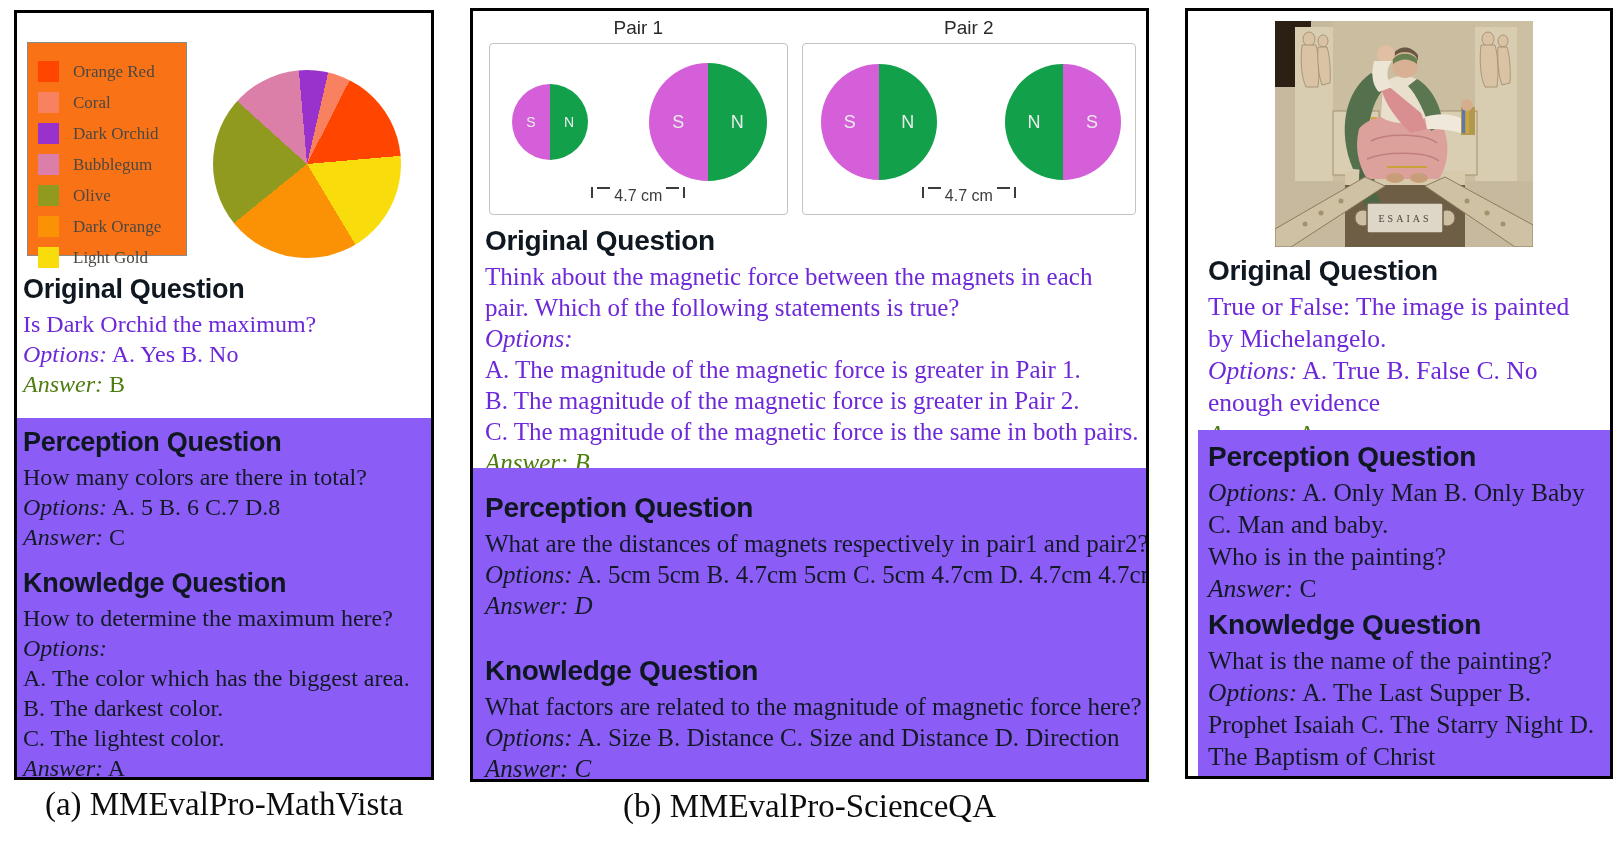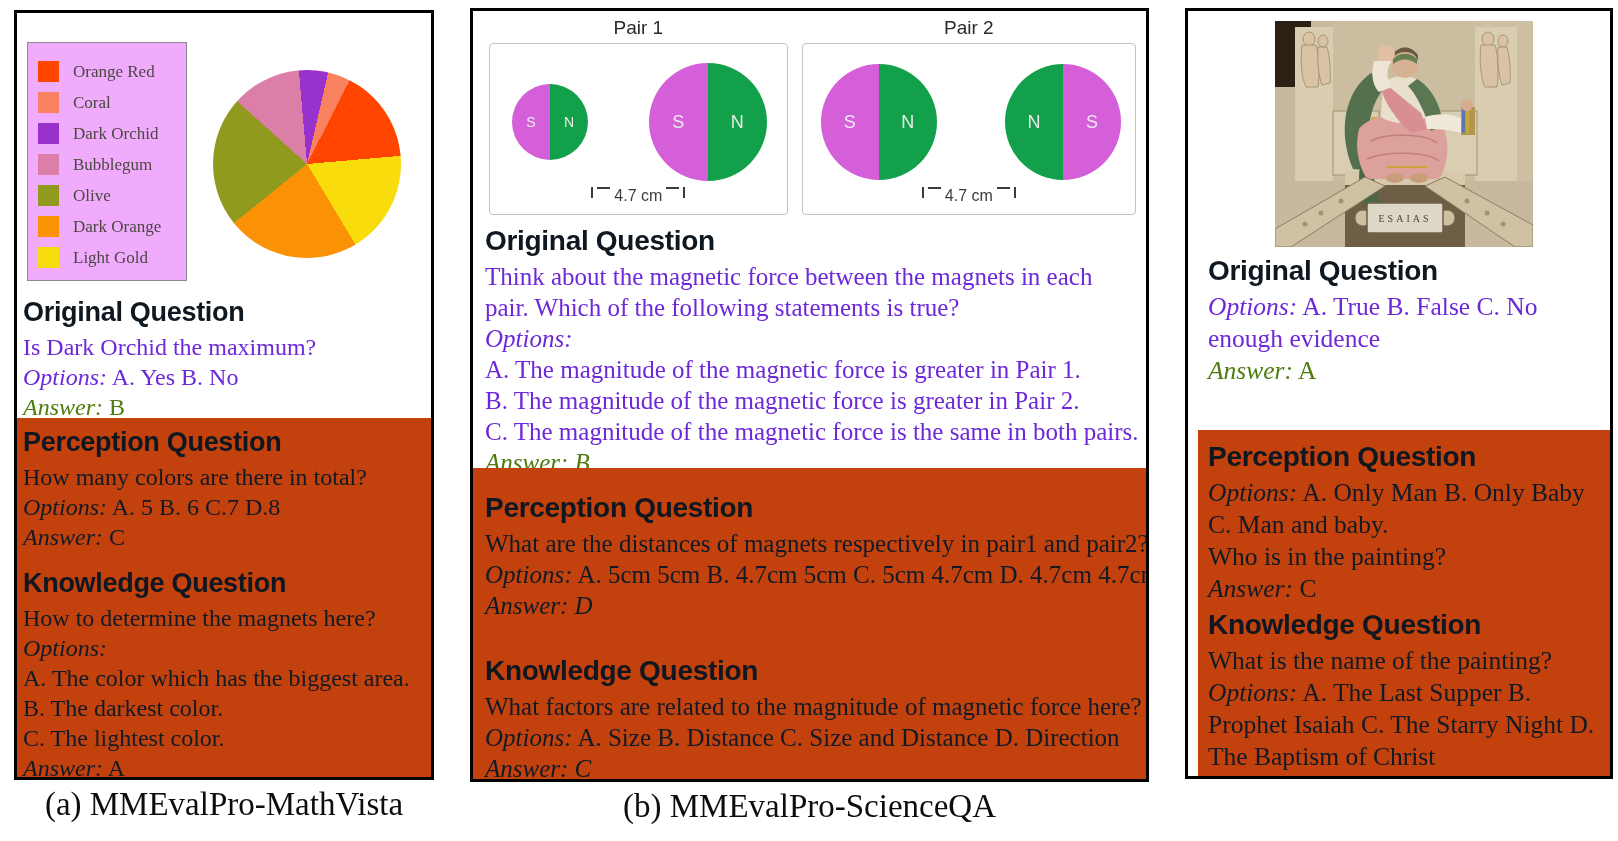--- a/index.html
+++ b/index.html
@@ -8,21 +8,21 @@
 
   .panel { position:absolute; border:3px solid #000; background:#fff; overflow:hidden; }
   #panel-a { left:14px;  top:10px; width:420px; height:770px; }
   #panel-b { left:470px; top:8px;  width:679px; height:774px; }
   #panel-c { left:1185px;top:8px;  width:428px; height:771px;padding-left:10px; }
 
   .white-zone { background:#fff; overflow:hidden; }
   #panel-a .white-zone { height:405px; padding:0 8px 0 6px; }
   #panel-b .white-zone { height:457px; padding:0 10px 16px 12px; }
   #panel-c .white-zone { height:419px; padding:0 10px 0 10px; }
-  .blue-zone { background:#c2410c; overflow:hidden; }
+  .blue-zone { background:#8b5cf6; overflow:hidden; }
   #panel-a .blue-zone { height:362px; padding:9px 8px 0 6px; }
   #panel-b .blue-zone { height:314px; padding:24px 10px 0 12px; }
   #panel-c .blue-zone { height:349px; padding:11px 10px 0 10px; }
 
   .qhead { font-family:"Liberation Sans", sans-serif; font-weight:700; color:#0f1720; letter-spacing:-0.3px; }
   #panel-a .qhead { font-size:27px; margin:16px 0 4px 0; }
   #panel-b .qhead { font-size:28px; margin:10px 0 4px 0; }
   #panel-c .qhead { font-size:28px; margin:8px 0 4px 0; }
 
   .bodyline { color:#6d28d9; }
@@ -34,21 +34,21 @@
   .answer-line { color:#4d7c0f; }
   .answer-line .ans-letter { font-style:normal; }
   .answer-line.answer-italic .ans-letter { font-style:italic; }
   .nowrap { white-space:nowrap; }
   .kblock { margin-top:16px; }
   #panel-b .kblock { margin-top:34px; }
   #panel-c .kblock { margin-top:4px; }
 
   
   .fig-a { display:flex; margin:29px 0 0 4px; }
-  .legend-box { width:160px; height:239px; border:1.5px solid #8a8a8a; background:#f0abfc; padding:13px 10px; }
+  .legend-box { width:160px; height:214px; border:1.5px solid #8a8a8a; background:#f97316; padding:13px 10px; }
   .legend-item { display:flex; align-items:center; height:31px; }
   .legend-swatch { width:21px; height:21px; margin-right:14px; flex:0 0 auto; }
   .legend-label { font-size:17px; color:#4b4742; }
   .pie { width:188px; height:188px; border-radius:50%; margin-left:26px; margin-top:28px; }
 
   
   .fig-b { display:flex; gap:14px; margin:6px 0 0 4px; }
   .pair { display:flex; flex-direction:column; }
   .pair-1 { width:302px; } .pair-2 { width:338px; }
   .pair-label { text-align:center; font-family:"Liberation Sans", sans-serif; font-size:19px; color:#2a2a2a; height:26px; }
@@ -125,21 +125,21 @@
     </div>
 
     <div class="blue-zone">
       <div class="qhead" style="margin-top:0;">Perception Question</div>
       <div class="bodyline">How many colors are there in total?</div>
       <div class="bodyline"><span class="ital">Options:</span> <span>A. 5 B. 6 C.7 D.8</span></div>
       <div class="bodyline answer-line"><span class="ital">Answer:</span> <span class="ans-letter">C</span></div>
 
       <div class="kblock">
         <div class="qhead" style="margin-top:0;">Knowledge Question</div>
-        <div class="bodyline">How to determine the magnets here?</div>
+        <div class="bodyline">How to determine the maximum here?</div>
         <div class="bodyline ital">Options:</div>
         <div class="bodyline nowrap">A. The color which has the biggest area.</div>
         <div class="bodyline nowrap">B. The darkest color.</div>
         <div class="bodyline nowrap">C. The lightest color.</div>
         <div class="bodyline answer-line"><span class="ital">Answer:</span> <span class="ans-letter">A</span></div>
       </div>
     </div>
   </div>
 
   <div class="panel" id="panel-b">
@@ -269,20 +269,21 @@
         <circle cx="212" cy="192" r="2.5" fill="#a4926f"></circle>
           <circle cx="192" cy="180" r="2.5" fill="#a4926f"></circle>
           <circle cx="228" cy="203" r="2.5" fill="#a4926f"></circle>
         <circle cx="88" cy="197" r="8" fill="#cdbfa1" stroke="#7c6c4f" stroke-width="1"></circle>
         <circle cx="172" cy="197" r="8" fill="#cdbfa1" stroke="#7c6c4f" stroke-width="1"></circle>
         <rect x="92" y="182" width="76" height="30" rx="2" fill="#ded7c7" stroke="#6f604a" stroke-width="1.5"></rect>
         <text x="130" y="201" text-anchor="middle" font-family="Liberation Serif, serif" font-size="10" letter-spacing="3" fill="#4a463e">ESAIAS</text>
       </svg>
 
       <div class="qhead">Original Question</div>
+      <div class="bodyline">True or False: The image is painted by Michelangelo.</div>
       <div class="bodyline"><span class="ital">Options:</span> <span>A. True B. False C. No enough evidence</span></div>
       <div class="bodyline answer-line"><span class="ital">Answer:</span> <span class="ans-letter">A</span></div>
     </div>
 
     <div class="blue-zone">
       <div class="qhead" style="margin-top:0;">Perception Question</div>
       <div class="bodyline"><span class="ital">Options:</span> <span>A. Only Man B. Only Baby C. Man and baby.</span></div>
       <div class="bodyline">Who is in the painting?</div>
       <div class="bodyline answer-line"><span class="ital">Answer:</span> <span class="ans-letter">C</span></div>
 

